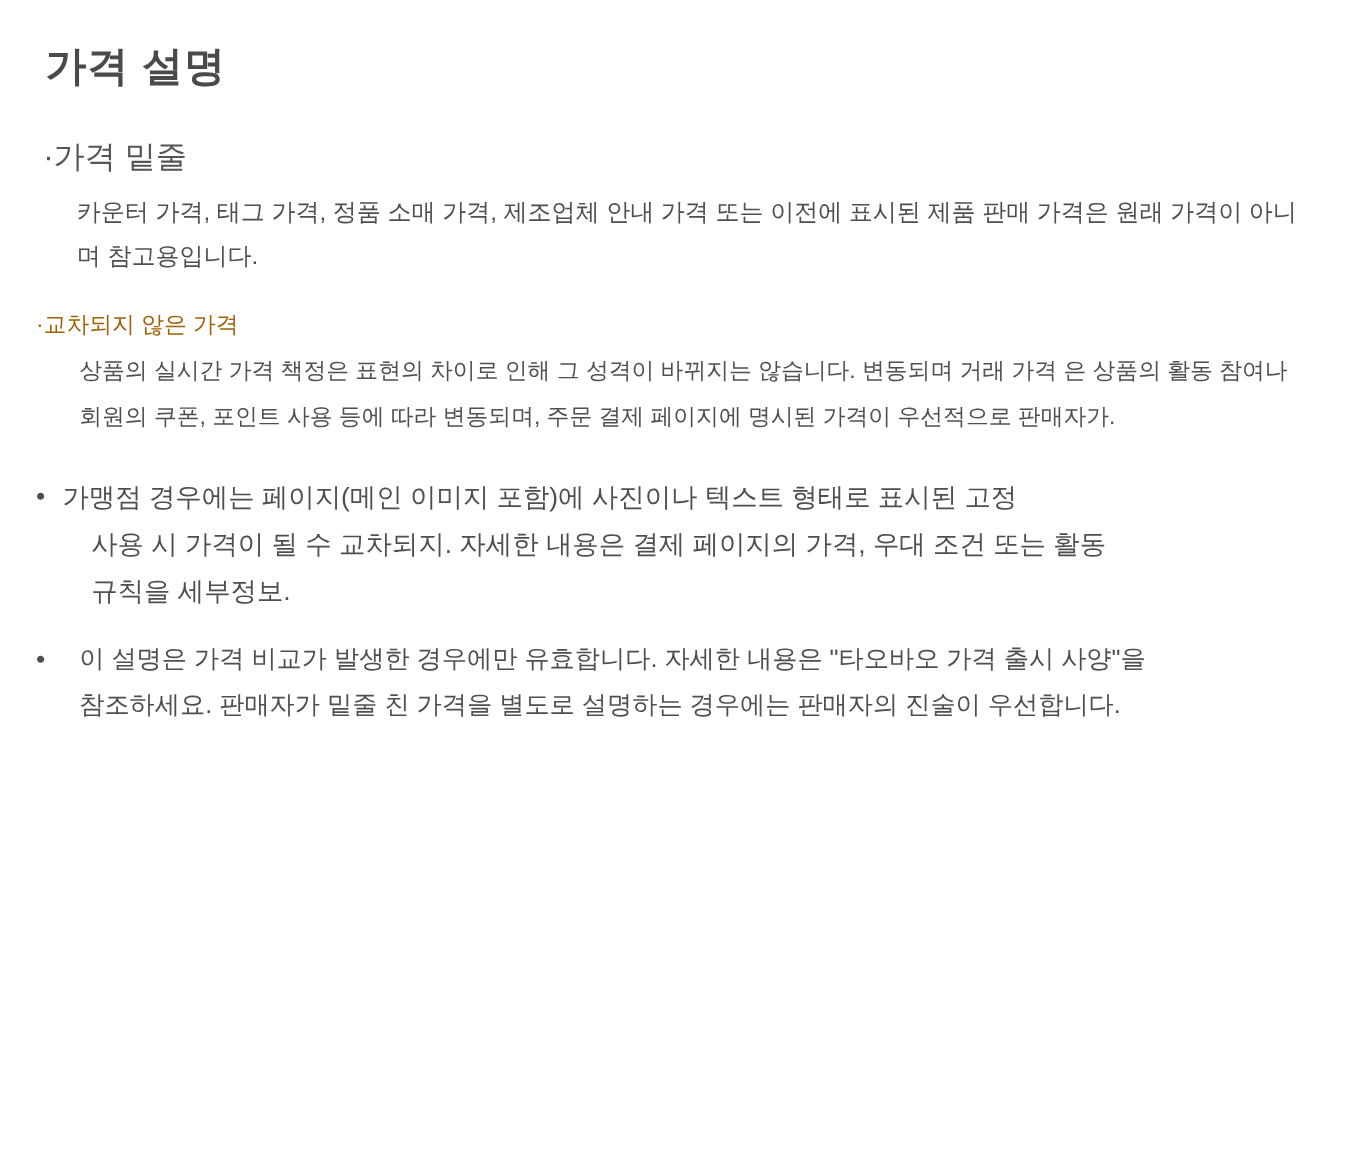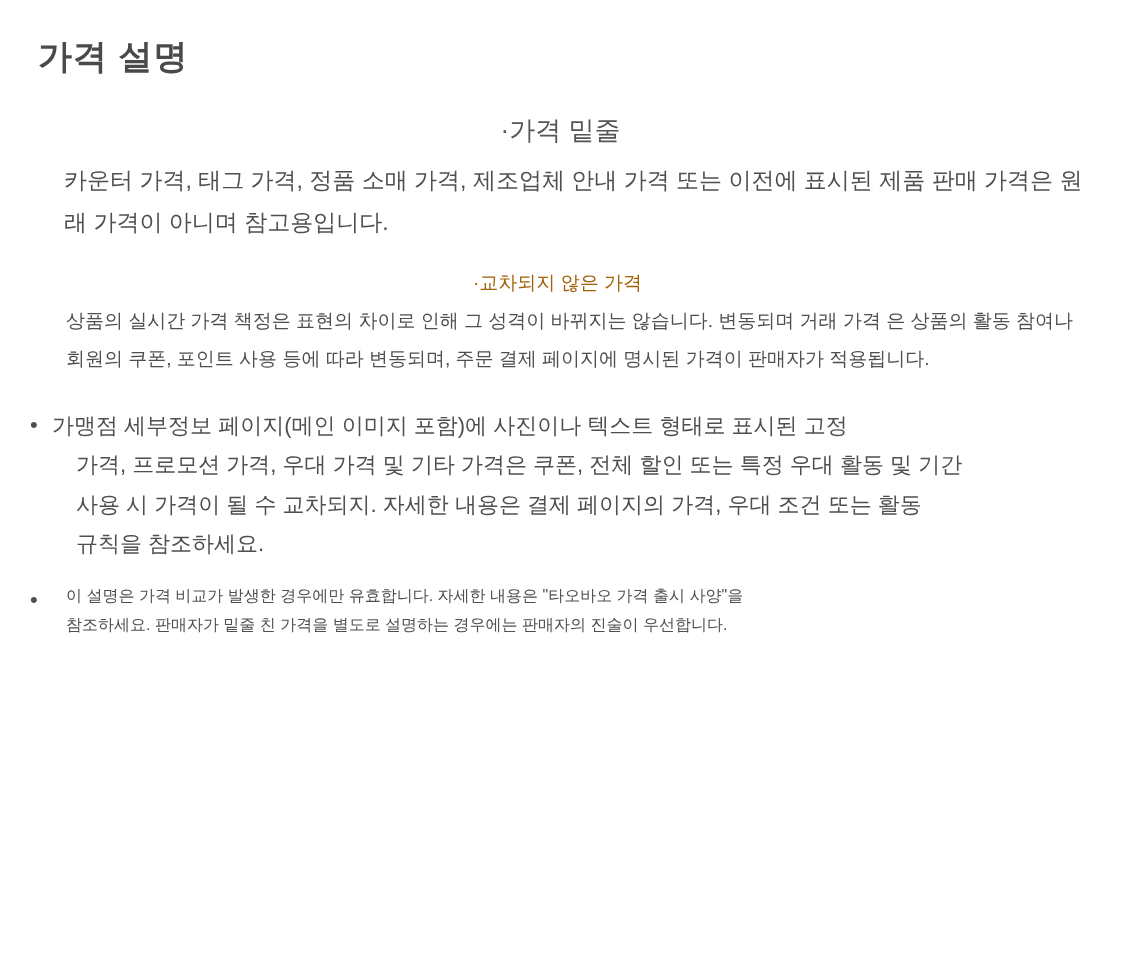--- a/index.html
+++ b/index.html
@@ -31,30 +31,29 @@
   }
   .section {
     margin-bottom: 4px;
   }
   .section-heading {
     font-size: 26px;
     font-weight: 400;
     color: #555555;
     margin: 0 0 10px 6px;
     line-height: 1.4;
-    text-align: center;
   }
   .section-heading.small {
     font-size: 19px;
     color: #a16207;
     margin-left: 0px;
     margin-bottom: 6px;
   }
   .para-large {
-    font-size: 23px;
+    font-size: 20px;
     line-height: 1.85;
     color: #4f4f4f;
     margin: 0 0 26px 0;
     padding-left: 34px;
     max-width: 1050px;
   }
   .para-small {
     font-size: 19px;
     line-height: 2.0;
     color: #4f4f4f;
@@ -86,21 +85,21 @@
     flex: 1;
   }
   .bullet-body .cont {
     display: block;
     padding-left: 24px;
   }
   .bullet-body .cont.first {
     padding-left: 0;
   }
   .bullet-body.small {
-    font-size: 16px;
+    font-size: 21px;
     line-height: 1.82;
   }
   .bullet-body.small .cont {
     padding-left: 22px;
   }
 </style>
 </head>
 <body>
 
 <div class="page">
@@ -110,31 +109,30 @@
   <div class="section">
     <h2 class="section-heading">·가격 밑줄</h2>
     <p class="para-large">카운터 가격, 태그 가격, 정품 소매 가격, 제조업체 안내 가격 또는 이전에 표시된 제품 판매 가격은 원래 가격이 아니며 참고용입니다.</p>
   </div>
 
   <div class="section">
     <h2 class="section-heading small">·교차되지 않은 가격</h2>
     <p class="para-small">
       <span class="cont first">상품의 실시간 가격 책정은 표현의 차이로 인해 그 성격이 바뀌지는 않습니다. 변동되며 거래 가격</span>
       <span class="cont first">은 상품의 활동 참여나 회원의 쿠폰, 포인트 사용 등에 따라 변동되며, 주문 결제 페이지에 명시된</span>
-      <span class="cont first">가격이 판매자가 적용됩니다.</span>
+      <span class="cont first">가격이 우선적으로 판매자가.</span>
     </p>
   </div>
 
   <div class="bullet-block">
     <span class="bullet-mark">•</span>
     <div class="bullet-body">
-      <span class="cont first">가맹점 세부정보 페이지(메인 이미지 포함)에 사진이나 텍스트 형태로 표시된 고정</span>
-      <span class="cont">가격, 프로모션 가격, 우대 가격 및 기타 가격은 쿠폰, 전체 할인 또는 특정 우대 활동 및 기간</span>
+      <span class="cont first">가맹점 경우에는 페이지(메인 이미지 포함)에 사진이나 텍스트 형태로 표시된 고정</span>
       <span class="cont">사용 시 가격이 될 수 교차되지. 자세한 내용은 결제 페이지의 가격, 우대 조건 또는 활동</span>
-      <span class="cont">규칙을 참조하세요.</span>
+      <span class="cont">규칙을 세부정보.</span>
     </div>
   </div>
 
   <div class="bullet-block">
     <span class="bullet-mark tight">•</span>
     <div class="bullet-body small">
       <span class="cont first">이 설명은 가격 비교가 발생한 경우에만 유효합니다. 자세한 내용은 "타오바오 가격 출시 사양"을</span>
       <span class="cont">참조하세요. 판매자가 밑줄 친 가격을 별도로 설명하는 경우에는 판매자의 진술이 우선합니다.</span>
     </div>
   </div>

